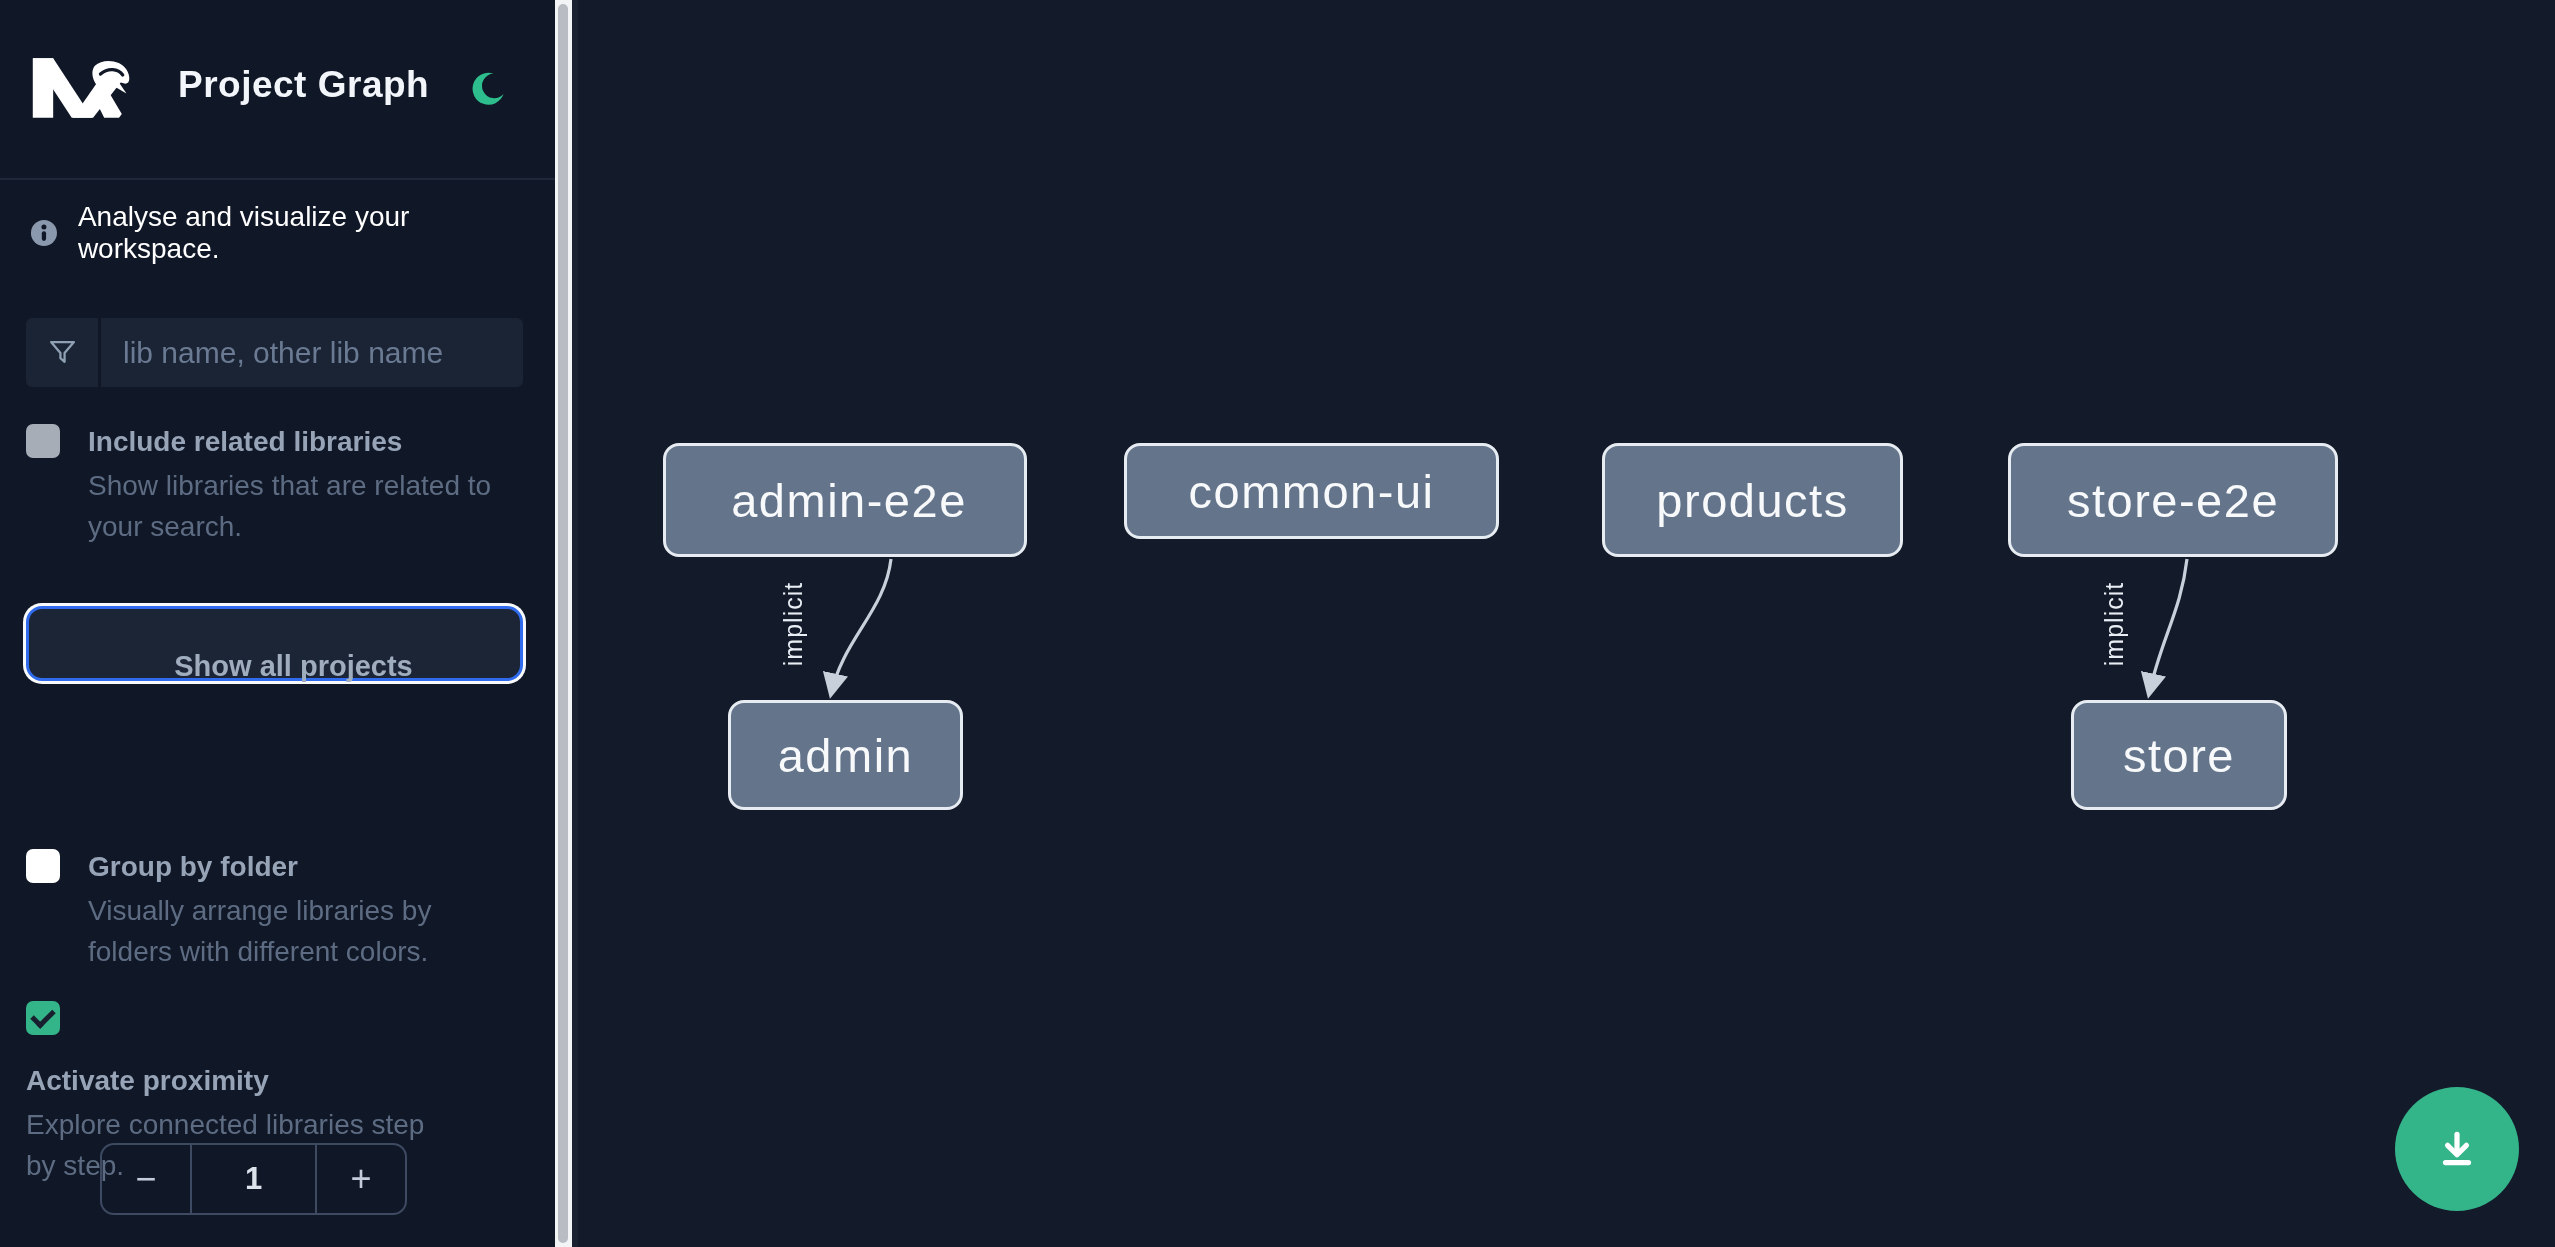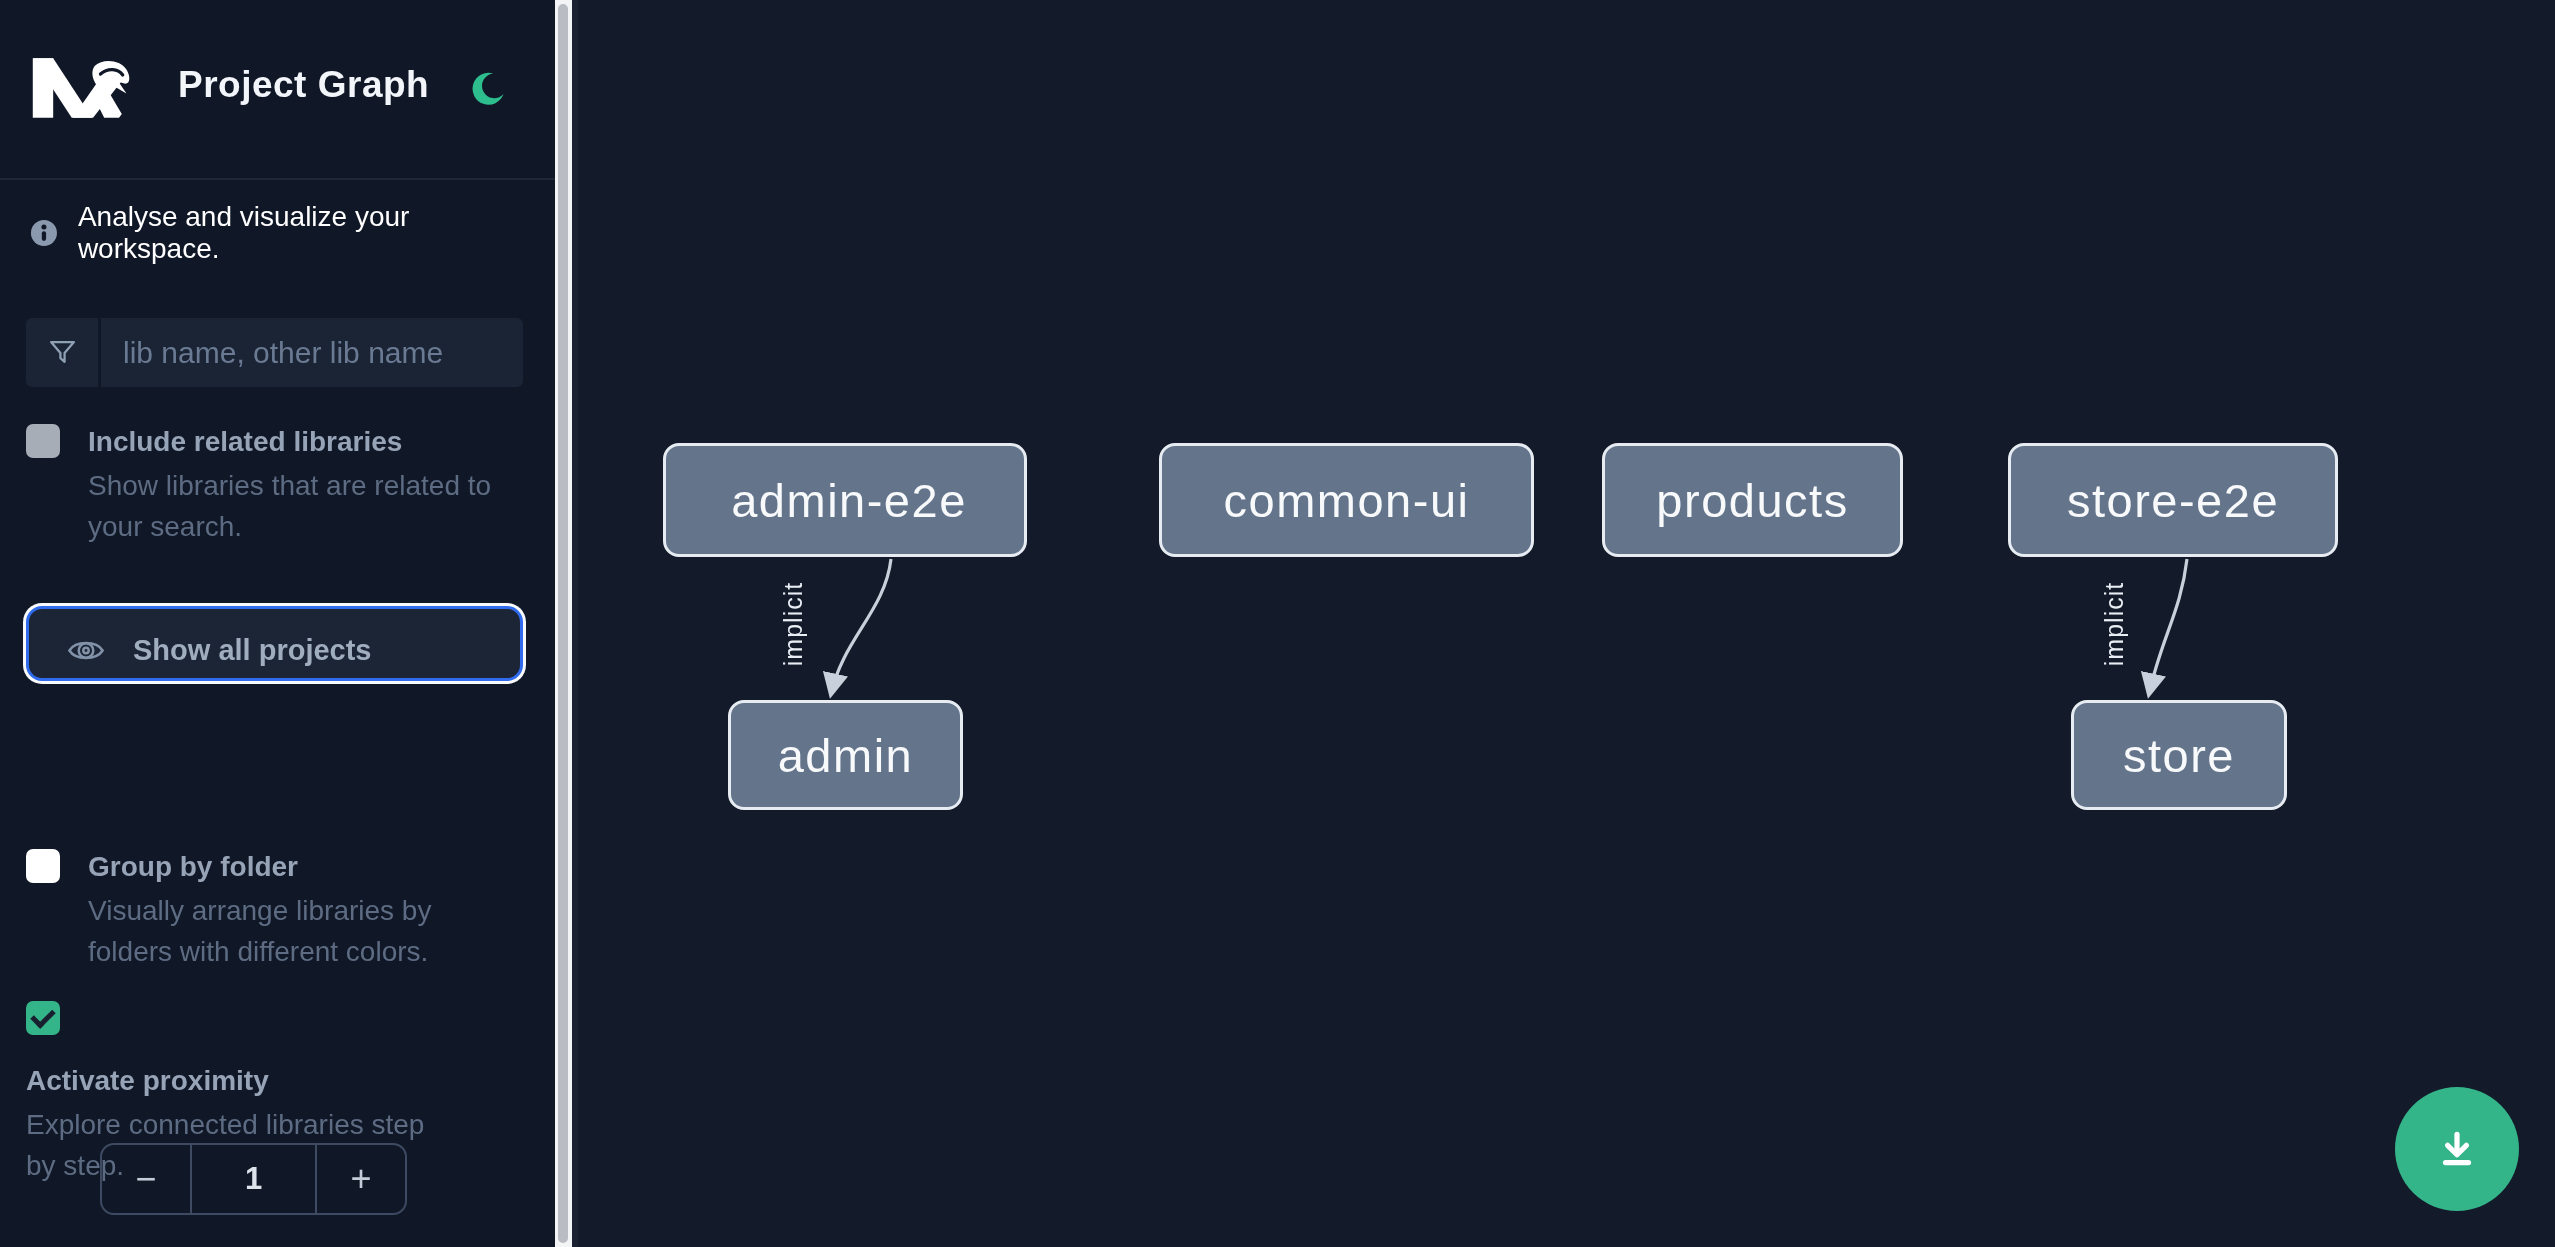--- a/index.html
+++ b/index.html
@@ -77,21 +77,21 @@
     content:"";display:block;width:17px;height:9px;
     border-left:5px solid #18202f;border-bottom:5px solid #18202f;
     transform:translate(6px,8px) rotate(-45deg);
   }
   .opt-label{font-size:28px;font-weight:600;color:#97a4b7;line-height:36px;}
   .opt-desc{font-size:28px;color:#5d6c83;line-height:41px;margin-top:5px;white-space:pre-line;}
   .btn{
     position:absolute;left:26px;width:497px;height:75px;box-sizing:border-box;
     border-radius:16px;background:#1a2333;border:2px solid #2e3a50;
     display:flex;align-items:center;padding:13px 0 0 38px;gap:28px;
-    font-family:inherit;font-size:29px;font-weight:600;color:#a0adbf;cursor:pointer;
+    font-family:inherit;font-size:29px;font-weight:600;color:#a0adbf;cursor:pointer;flex-direction:column;
   }
   .btn-focus{
     border:3px solid #2f6bec;
     box-shadow:0 0 0 3px #f8fafc;
     background:#1b2536;
   }
   .stepper{
     position:absolute;top:1143px;left:100px;width:307px;height:72px;box-sizing:border-box;
     border:2px solid #3d4a61;border-radius:14px;display:flex;align-items:stretch;
     color:#c3cdda;
@@ -120,21 +120,21 @@
         <path d="M0 0 L8 4 L0 8 Z" fill="#c7d0db"></path>
       </marker>
     </defs>
   <path d="M 891 559 C 885 611, 843 639, 831 694" class="edge-path" marker-end="url(#arrowhead)"></path>
       <text x="795" y="624" transform="rotate(-90 795 624)" class="edge-label">implicit</text>
       <path d="M 2187 559 C 2181 611, 2161 639, 2149 694" class="edge-path" marker-end="url(#arrowhead)"></path>
       <text x="2116" y="624" transform="rotate(-90 2116 624)" class="edge-label">implicit</text>
     </svg>
   <div id="nodes">
       <div class="gnode" style="left: 663px; top: 443px; width: 364px; height: 114px; padding-left: 8px;">admin-e2e</div>
-      <div class="gnode" style="left: 1124px; top: 443px; width: 375px; height: 114px; margin-left: 35px;">common-ui</div>
+      <div class="gnode" style="left: 1124px; top: 443px; width: 375px; height: 96px;">common-ui</div>
       <div class="gnode" style="left: 1602px; top: 443px; width: 301px; height: 114px;">products</div>
       <div class="gnode" style="left: 2008px; top: 443px; width: 330px; height: 114px;">store-e2e</div>
       <div class="gnode" style="left: 728px; top: 700px; width: 235px; height: 110px;">admin</div>
       <div class="gnode" style="left: 2071px; top: 700px; width: 216px; height: 110px;">store</div>
     </div>
 
   <button class="fab">
     <svg width="46" height="46" viewBox="0 0 44 44">
       <g stroke="#ffffff" stroke-width="5" fill="none" stroke-linecap="round" stroke-linejoin="round">
         <path d="M22 8 V25"></path>

